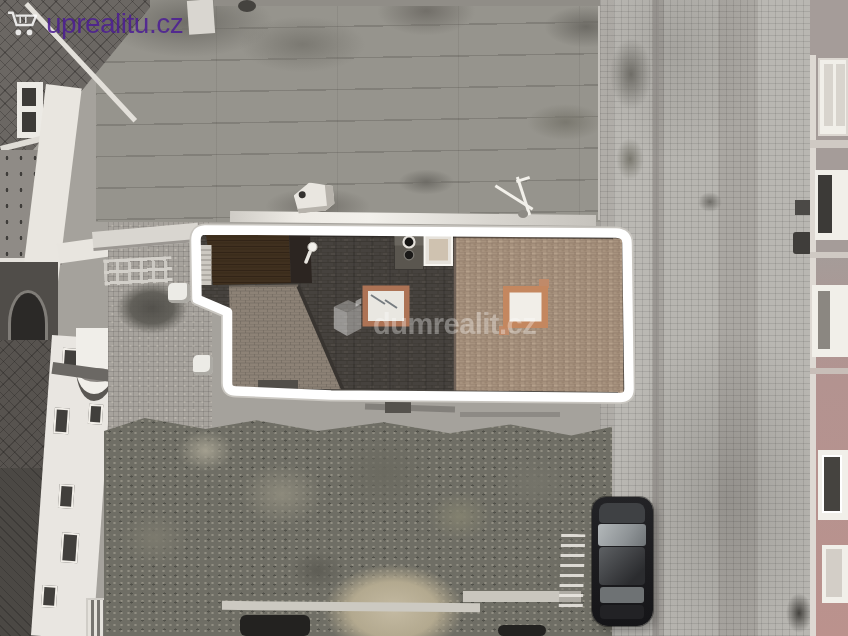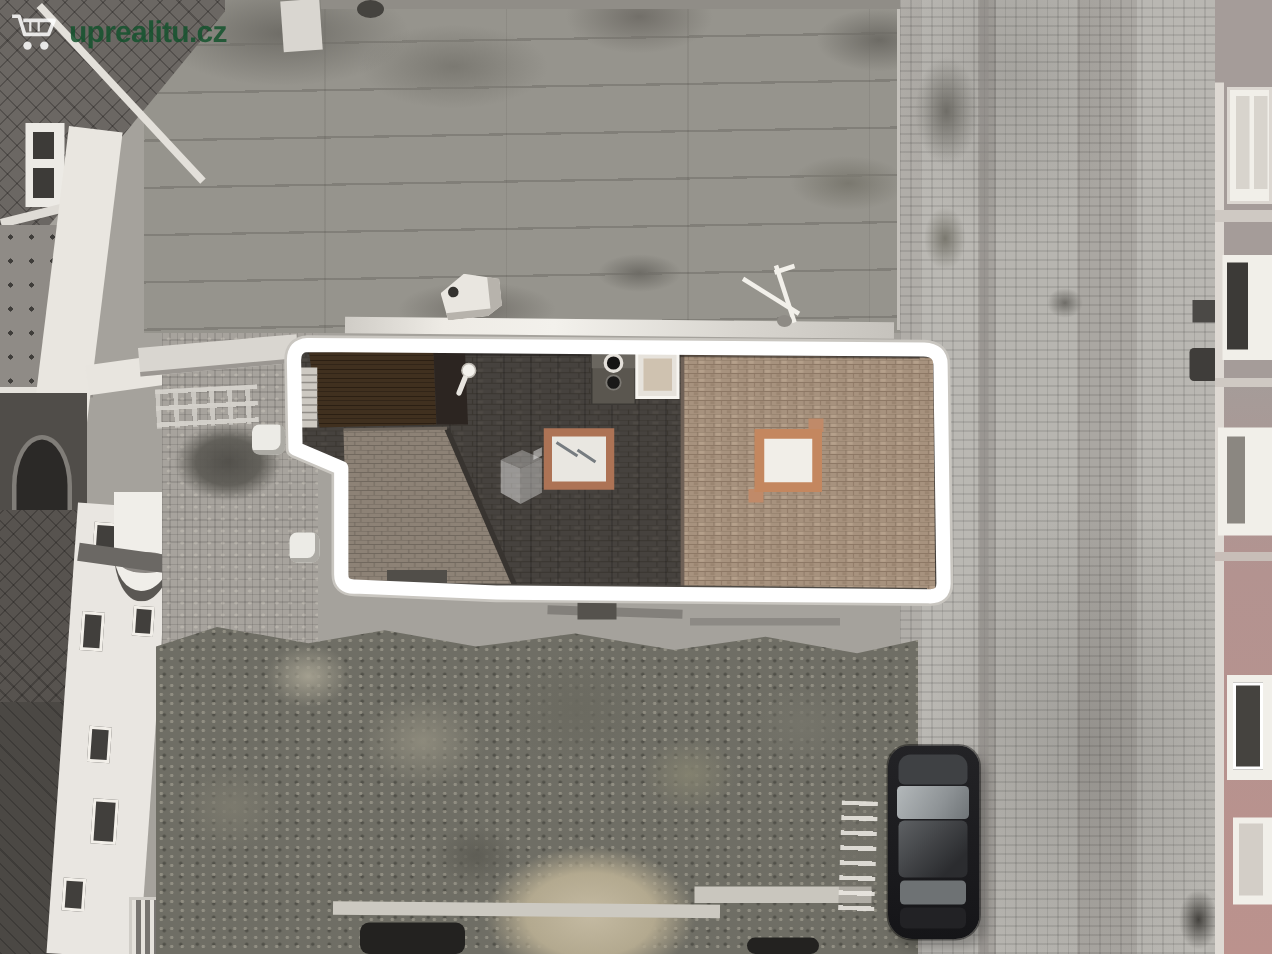--- a/index.html
+++ b/index.html
@@ -125,21 +125,21 @@
   #antenna .a4{position:absolute;left:26px;top:34px;width:10px;height:8px;background:#8e8b85;border-radius:50%;}
 
   
   .shadow-line{position:absolute;background:rgba(60,57,52,.32);}
   #step-block{left:385px;top:400px;width:26px;height:13px;background:#55524d;}
 
   #property-svg{left:0;top:0;width:848px;height:636px;pointer-events:none;}
 
   
   #wm-left{left:6px;top:8px;display:flex;align-items:center;gap:6px;opacity:.85;}
-  #wm-left .txt{font-size:20px;font-weight:bold;color:#14532d;letter-spacing:-0.5px;}
+  #wm-left .txt{font-size:28px;font-weight:normal;color:#4c1d95;letter-spacing:-0.5px;}
   #wm-center{left:330px;top:297px;display:flex;align-items:flex-end;gap:7px;}
   #wm-center .txt{font-size:29px;font-weight:bold;color:rgba(255,255,255,.33);letter-spacing:-0.5px;line-height:1;}
   #logo-badge{right:0;top:5px;width:115px;height:41px;background:rgba(255,255,255,.82);
     border-radius:8px 0 0 8px;display:flex;align-items:center;padding-left:8px;box-sizing:border-box;overflow:hidden;}
   #logo-badge .brand{font-size:21px;font-weight:bold;letter-spacing:-0.5px;white-space:nowrap;margin-left:5px;}
 </style>
 </head>
 <body>
 
 <div id="canvas">
@@ -322,20 +322,21 @@
     <path d="M205 230 L616 233 Q627 233.5 627 243 L629 389 Q629 398 619 397.5 L331 395 L236 391 Q227.5 391 227.5 383 L227.5 312 L197 299 L196 240 Q196 230.5 205 230 Z" fill="none" stroke="#ffffff" stroke-width="9.5" stroke-linejoin="round"></path>
   </svg>
 
   <div class="abs" id="wm-center">
     <svg width="36" height="42" viewBox="0 0 38 44">
       <polygon points="4,10 19,3 33,9 18,16" fill="rgba(255,255,255,.30)"></polygon>
       <polygon points="4,10 18,16 18,41 4,33" fill="rgba(255,255,255,.45)"></polygon>
       <polygon points="18,16 33,9 33,33 18,41" fill="rgba(255,255,255,.36)"></polygon>
       <polygon points="27,4 33,1 33,7 27,10" fill="rgba(255,255,255,.45)"></polygon>
     </svg>
+    <span class="txt">dumrealit.cz</span>
   </div>
 
   <div class="abs" id="wm-left">
     <svg width="34" height="28" viewBox="0 0 36 30">
       <path d="M2 3h5l4 13h17l4-10H10" fill="none" stroke="#ffffff" stroke-width="2.6" stroke-linejoin="round"></path>
       <path d="M15 7v7 M21 7v7" stroke="#ffffff" stroke-width="1.6"></path>
       <circle cx="13" cy="24" r="3" fill="#ffffff"></circle>
       <circle cx="25" cy="24" r="3" fill="#ffffff"></circle>
     </svg>
     <span class="txt">uprealitu.cz</span>

